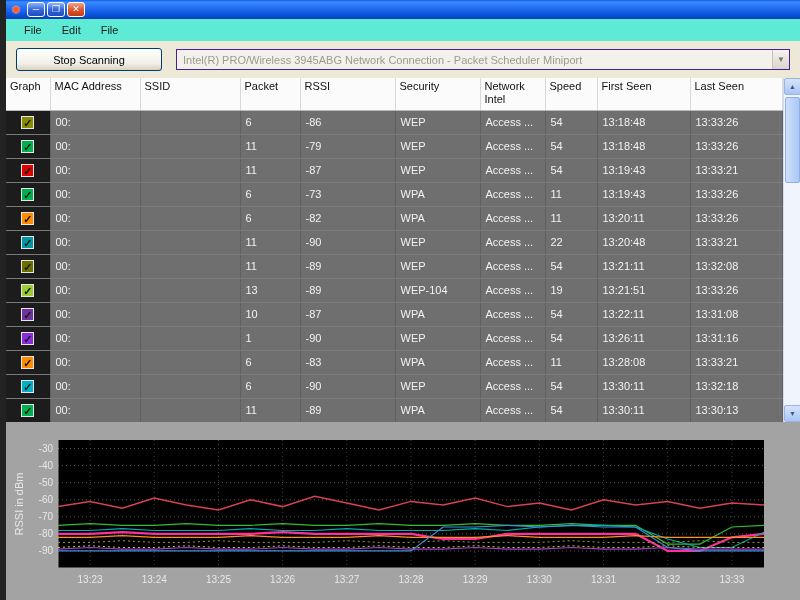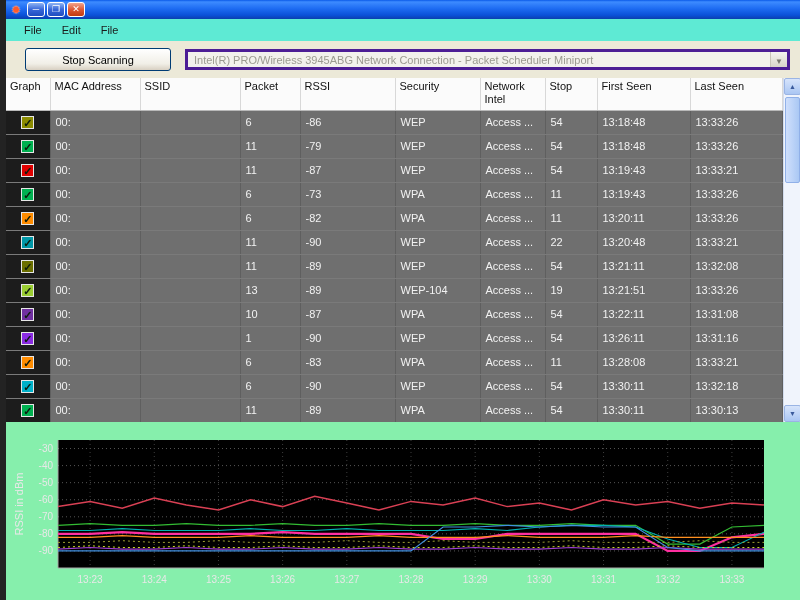--- a/index.html
+++ b/index.html
@@ -18,26 +18,26 @@
   .winbtn { width:18px; height:15px; margin-left:2px; border:1px solid #fff; border-radius:3px;
             color:#fff; font-size:9px; line-height:13px; text-align:center; cursor:default;
             background:linear-gradient(to bottom,#8fb4f4 0%,#3767d8 50%,#1f4cc0 100%); }
   .winbtn.close { background:linear-gradient(to bottom,#f2a48c 0%,#dc5935 50%,#c23a10 100%); }
 
   
   .menubar { height:22px; flex:none; display:flex; align-items:center; background:#5eead4;
              font-size:11px; padding-left:8px; }
   .menu-item { padding:3px 10px; color:#1a1a1a; }
   .toolbar { height:37px; flex:none; display:flex; align-items:center; gap:14px;
-             padding:0 10px; background:#ece9d8;margin-left:9px; }
+             padding:0 10px; background:#ece9d8; }
   .scan-btn { width:146px; height:23px; font-size:11px; font-family:inherit;
               border:1px solid #003c74; border-radius:3px;
               background:linear-gradient(to bottom,#ffffff 0%,#f1efe7 70%,#d8d0c2 100%); }
   .combo { flex:1; height:21px; display:flex; align-items:center;
-           border:3px solid #4c1d95; background:#f2f1ec; }
+           border:1px solid #4c1d95; background:#f2f1ec; }
   .combo-text { flex:1; font-size:11px; color:#9b9a90; padding:0 6px; white-space:nowrap;
                 overflow:hidden; }
   .combo-arrow { width:17px; height:100%; border-left:1px solid #c8c4b8; text-align:center;
                  font-size:8px; line-height:20px; color:#7a786e;
                  background:linear-gradient(to bottom,#f4f3ef,#d9d5c9); }
 
   
   .table-area { height:344px; flex:none; position:relative; background:#6d28d9; }
   table { border-collapse:collapse; table-layout:fixed; width:777px; }
   th { background:#fbfbfb; border-right:1px solid #d8d8d8; border-bottom:1px solid #b9b9b9;
@@ -57,21 +57,21 @@
   .sb-btn { position:absolute; left:0; width:17px; height:17px; text-align:center;
             font-size:7px; line-height:16px; color:#3a5a9c; border:1px solid #9ab4e4;
             border-radius:2px;
             background:linear-gradient(to bottom,#d7e4fb,#aac6f3); }
   .sb-up { top:0; } .sb-down { bottom:0; }
   .sb-thumb { position:absolute; left:1px; top:19px; width:15px; height:86px;
               border:1px solid #90b0e8; border-radius:2px;
               background:linear-gradient(to right,#cfdffc,#aac8f4); }
 
   
-  .chart-panel { flex:1; position:relative; background:#86efac; }
+  .chart-panel { flex:1; position:relative; background:#a3a3a3; }
   .chart-panel svg { position:absolute; left:0; top:6px; }
 </style>
 </head>
 <body>
 
 <div class="window">
 
   <div class="titlebar">
     <span class="app-icon">✹</span>
     <div class="winbtn">─</div>
@@ -109,21 +109,21 @@
       </colgroup>
       <thead>
         <tr>
             <th>Graph</th>
             <th>MAC Address</th>
             <th>SSID</th>
             <th>Packet</th>
             <th>RSSI</th>
             <th>Security</th>
             <th>Network Intel</th>
-            <th>Stop</th>
+            <th>Speed</th>
             <th>First Seen</th>
             <th>Last Seen</th>
           </tr>
       </thead>
       <tbody>
           <tr>
             <td class="c-graph"><span class="chk" style="background:#8b8b00">✓</span></td>
             <td>00:</td>
             <td></td>
             <td>6</td>

